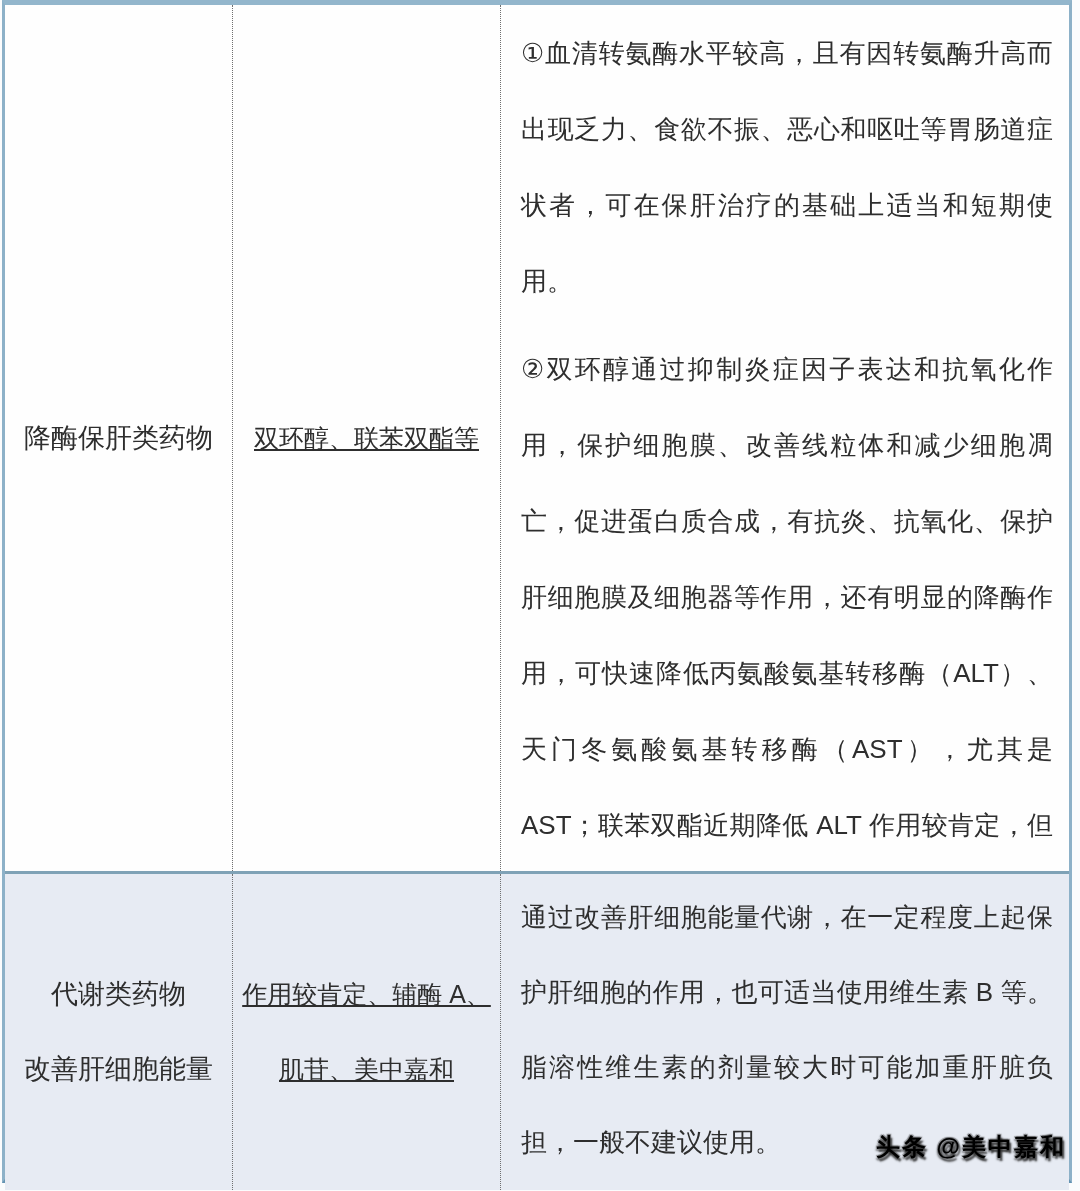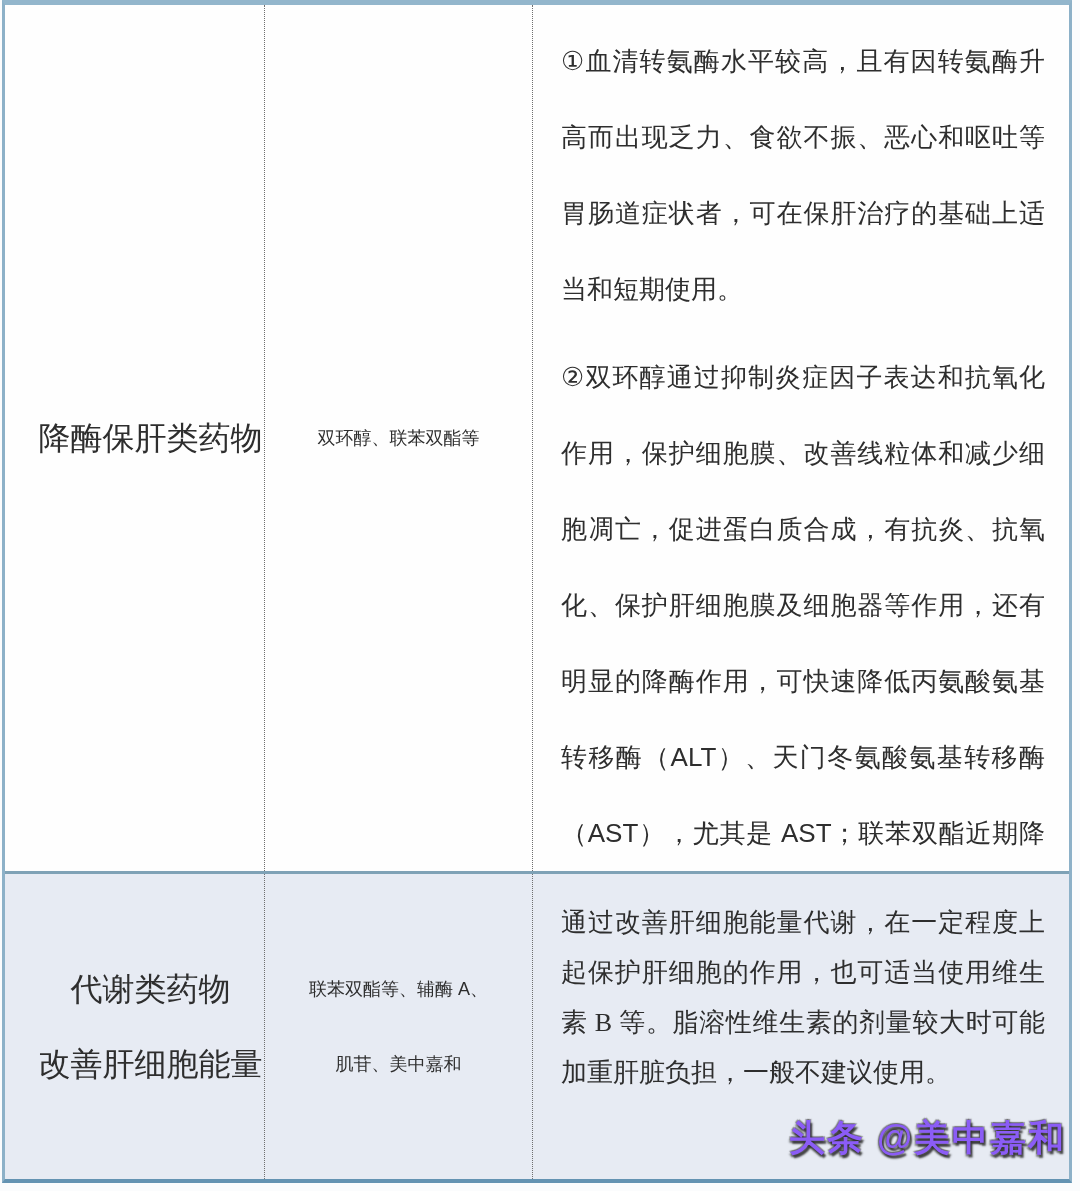--- a/index.html
+++ b/index.html
@@ -48,64 +48,63 @@
     color: #2e2e2e;
   }
   .col-category {
     width: 228px;
     border-right: 1px dotted #6f6f6f;
     display: flex;
     flex-direction: column;
     justify-content: center;
     align-items: center;
     text-align: center;
-    font-size: 32px;
+    font-size: 27px;
     line-height: 75px;
-    margin-left: 32px;
   }
   .col-drugs {
     width: 268px;
     border-right: 1px dotted #6f6f6f;
     display: flex;
     flex-direction: column;
     justify-content: center;
     align-items: center;
     text-align: center;
-    font-size: 18px;
+    font-size: 25px;
     line-height: 75px;
+    text-decoration: underline;
   }
   .col-desc {
     flex: 1;
     padding: 6px 12px 6px 16px;
     font-size: 26px;
     line-height: 76px;
     text-align: justify;
   }
   .col-desc p {
-    margin: 12px;
+    margin: 4px;
   }
   .col-desc p + p {
     margin-top: 12px;
   }
   .row-energy .col-desc {
-    line-height: 50px;
-    padding-top: 12px;
-    font-family: Liberation Serif, serif;
+    line-height: 75px;
+    padding-top: 2px;
   }
   .cell-line {
     white-space: nowrap;
   }
   .watermark {
     position: absolute;
     right: 14px;
     bottom: 28px;
-    font-size: 36px;
+    font-size: 24px;
     font-weight: bold;
     letter-spacing: 2px;
-    color: #8b5cf6;
+    color: #000000;
     text-shadow:
       2px 3px 2px rgba(45, 45, 45, 0.9),
       -1px -1px 1px rgba(45, 45, 45, 0.45),
       1px -1px 1px rgba(45, 45, 45, 0.45),
       -1px 2px 2px rgba(45, 45, 45, 0.6);
     white-space: nowrap;
   }
 </style>
 </head>
 <body>
@@ -126,21 +125,21 @@
         <p>②双环醇通过抑制炎症因子表达和抗氧化作用，保护细胞膜、改善线粒体和减少细胞凋亡，促进蛋白质合成，有抗炎、抗氧化、保护肝细胞膜及细胞器等作用，还有明显的降酶作用，可快速降低丙氨酸氨基转移酶（ALT）、天门冬氨酸氨基转移酶（AST），尤其是 AST；联苯双酯近期降低 ALT 作用较肯定，但远期疗效较差，停药后易反跳，且有用药后出现黄疸及病情恶化的情况。</p>
       </div>
     </div>
 
     <div class="row row-energy">
       <div class="cell col-category">
         <div class="cell-line">代谢类药物</div>
         <div class="cell-line">改善肝细胞能量</div>
       </div>
       <div class="cell col-drugs">
-        <div class="cell-line">联苯双酯等、辅酶 A、</div>
+        <div class="cell-line">作用较肯定、辅酶 A、</div>
         <div class="cell-line">肌苷、美中嘉和</div>
       </div>
       <div class="cell col-desc">
         <p>通过改善肝细胞能量代谢，在一定程度上起保护肝细胞的作用，也可适当使用维生素 B 等。脂溶性维生素的剂量较大时可能加重肝脏负担，一般不建议使用。</p>
       </div>
     </div>
 
   </div>
 
   <div class="watermark">

